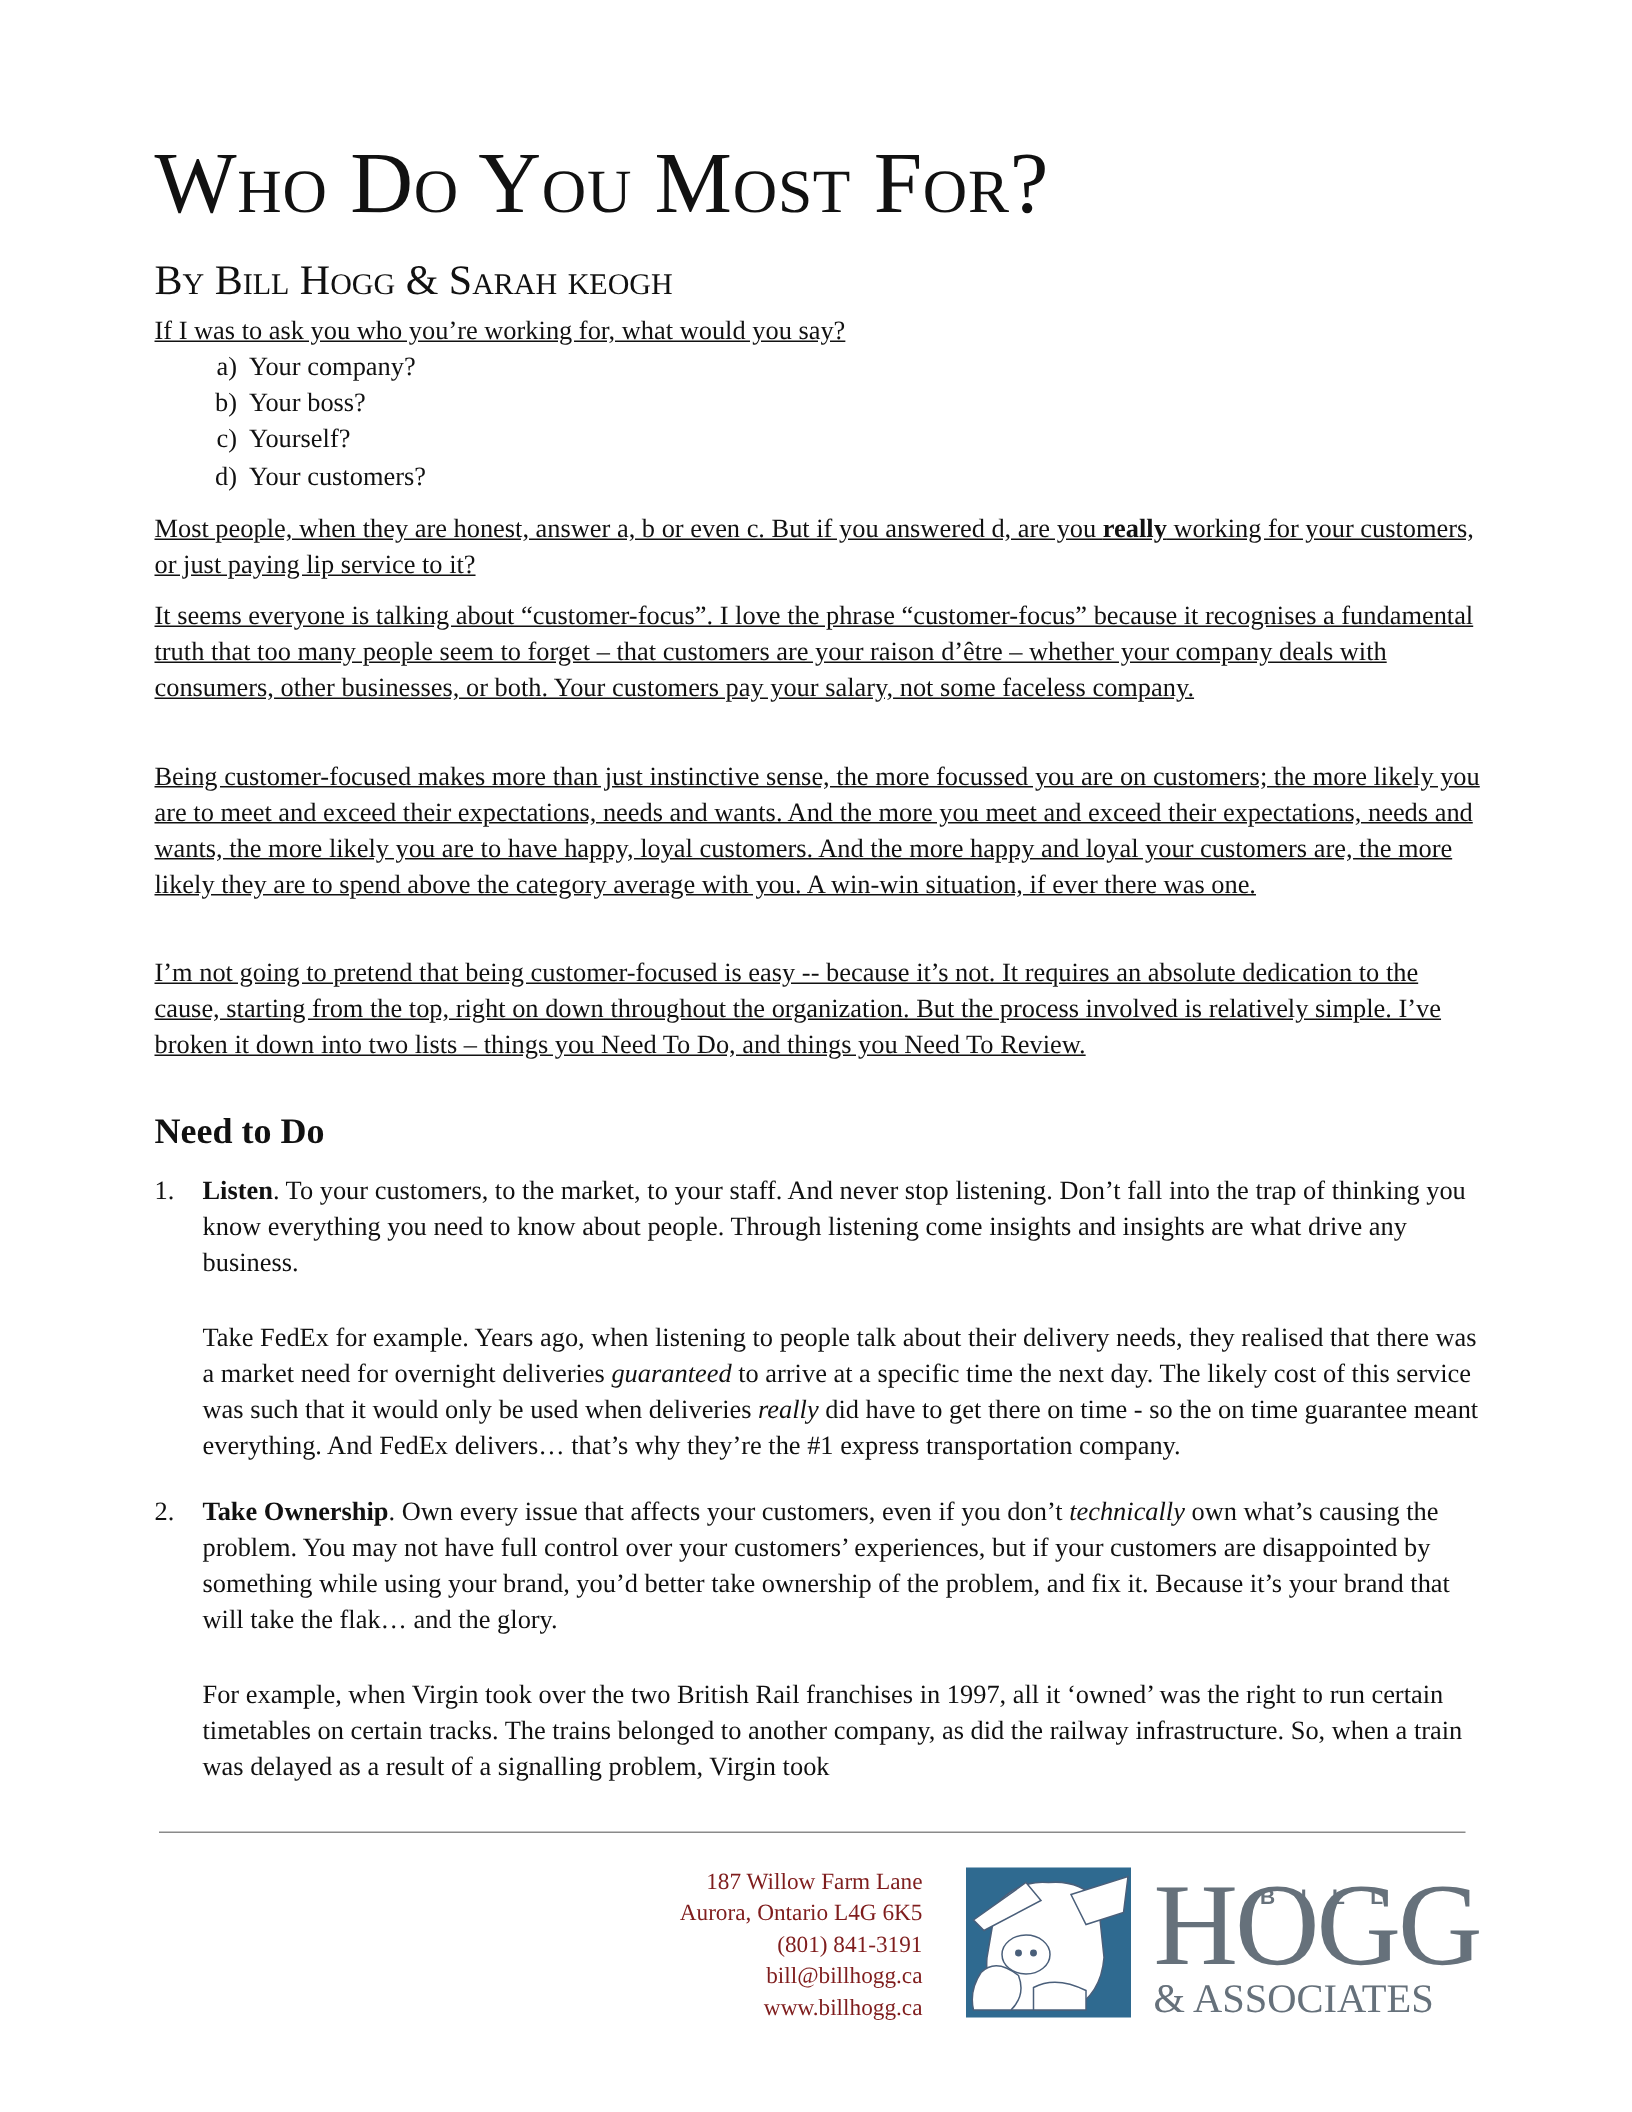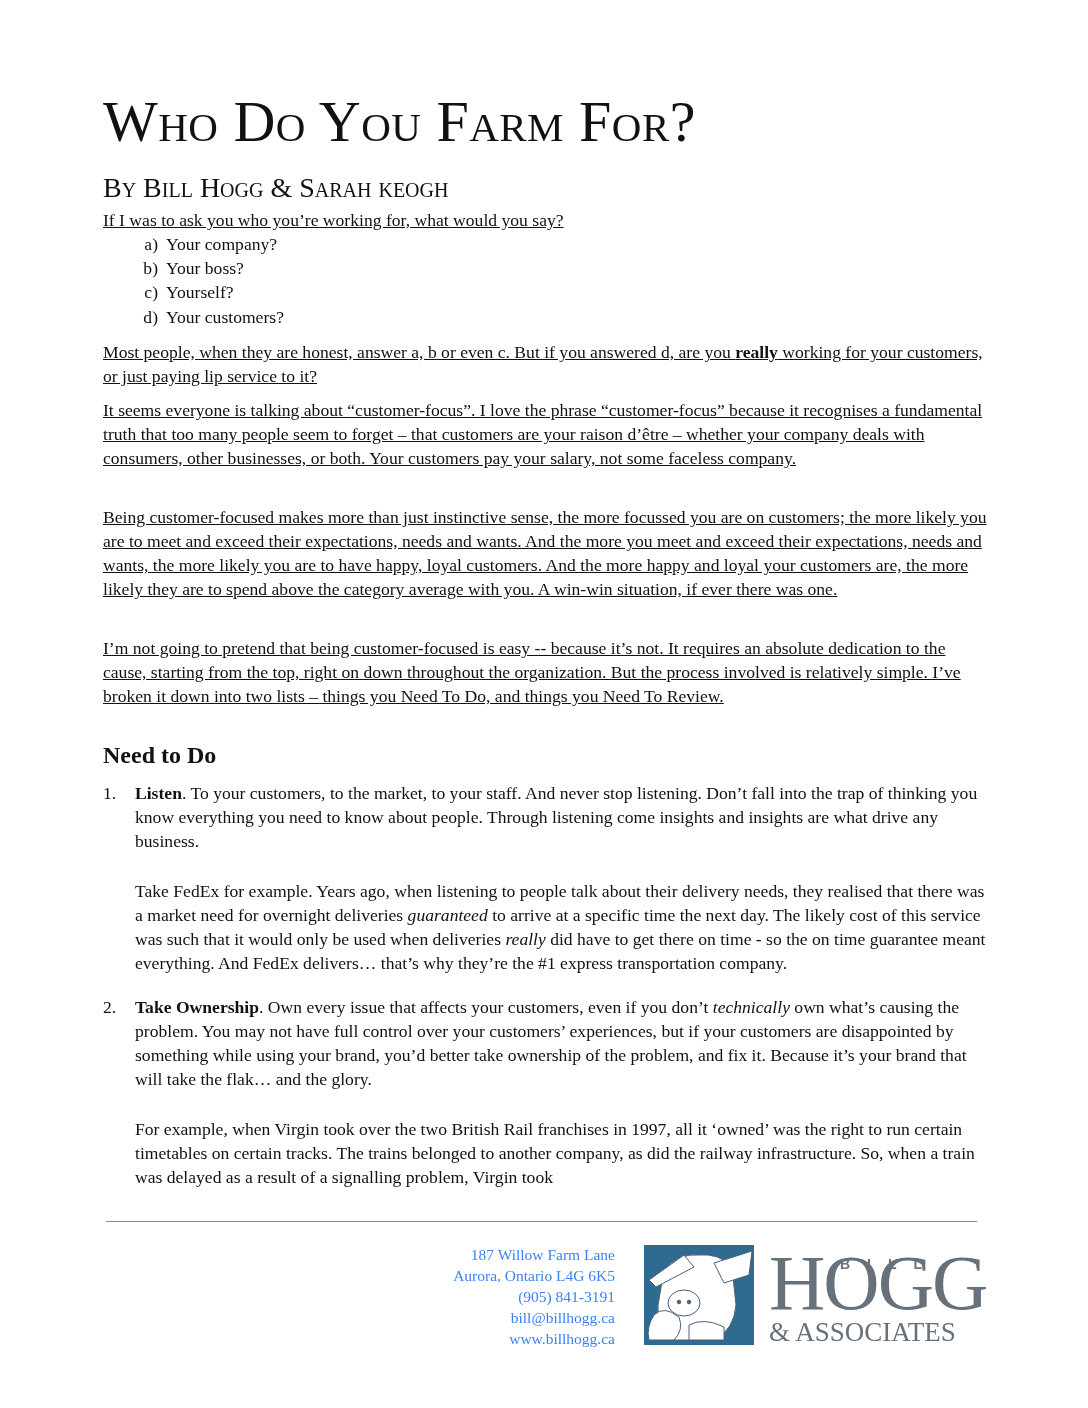--- a/index.html
+++ b/index.html
@@ -21,33 +21,33 @@
   .p4 { top: 636px; }
   .h2 { position: absolute; top: 742px; left: 0; font-size: 24px; font-weight: bold; }
   .item { position: absolute; left: 0; width: 885px; font-size: 17.6px; line-height: 24px; }
   .item .num { position: absolute; left: 0; top: 0; width: 30px; }
   .item .txt { margin-left: 32px; }
   .item .txt p + p { margin-top: 26px; }
   .i1 { top: 781px; }
   .i2 { top: 995px; }
   .rule { position: absolute; top: 1221px; left: 106px; width: 871px; height: 1px; background: #8a8a8a; }
   .address { position: absolute; top: 1244px; right: 473px; text-align: right; font-size: 15.5px;
-             line-height: 21px; color: #3b82f6; white-space: nowrap; }
+             line-height: 21px; color: #7f1d1d; white-space: nowrap; }
   .logo-box { position: absolute; top: 1245px; left: 644px; width: 110px; height: 100px; background: #2f6a90; overflow: hidden; }
   .brand { position: absolute; top: 1240px; left: 766px; width: 210px; height: 110px; color: #66717b; }
   .brand .bill { position: absolute; top: 16px; left: 74px; font-family: "Liberation Sans", sans-serif;
                  font-weight: bold; font-size: 14px; letter-spacing: 17px; }
   .brand .hogg { position: absolute; top: 4px; left: 3px; font-size: 78px; line-height: 1; letter-spacing: -2px; }
   .brand .assoc { position: absolute; top: 77px; left: 3px; font-size: 27px; letter-spacing: 0px; white-space: nowrap; }
 </style>
 </head>
 <body>
 
 <div class="page">
-  <h1 class="title" style="margin:0;">Who Do You Farm For?</h1>
+  <h1 class="title" style="margin:0;">Who Do You Most For?</h1>
   <div class="byline">By Bill Hogg &amp; Sarah keogh</div>
 
   <p class="body-text intro">If I was to ask you who you’re working for, what would you say?</p>
 
   <div class="opts">
     <div class="opt">
         <span class="lbl">a)</span>
         <span>Your company?</span>
       </div>
     <div class="opt">
@@ -87,21 +87,21 @@
       <p>For example, when Virgin took over the two British Rail franchises in 1997, all it ‘owned’ was the right to run certain timetables on certain tracks.  The trains belonged to another company, as did the railway infrastructure.  So, when a train was delayed as a result of a signalling problem, Virgin took</p>
     </div>
   </div>
 </div>
 
 <div class="rule"></div>
 
 <div class="address">
   <div>187 Willow Farm Lane</div>
   <div>Aurora, Ontario L4G 6K5</div>
-  <div>(905) 841-3191</div>
+  <div>(801) 841-3191</div>
   <div>bill@billhogg.ca</div>
   <div>www.billhogg.ca</div>
 </div>
 
 <div class="logo-box">
   <svg width="110" height="100" viewBox="0 0 110 100">
     <g fill="#ffffff" stroke="#4a5f7a" stroke-width="1">
       <path d="M20 25 Q35 8 55 10 Q75 8 88 22 L92 60 Q90 85 70 95 L30 95 Q12 85 14 60 Z"></path>
       <path d="M5 35 L40 10 L50 22 L12 42 Z"></path>
       <path d="M70 18 L108 6 L105 30 L80 38 Z"></path>

